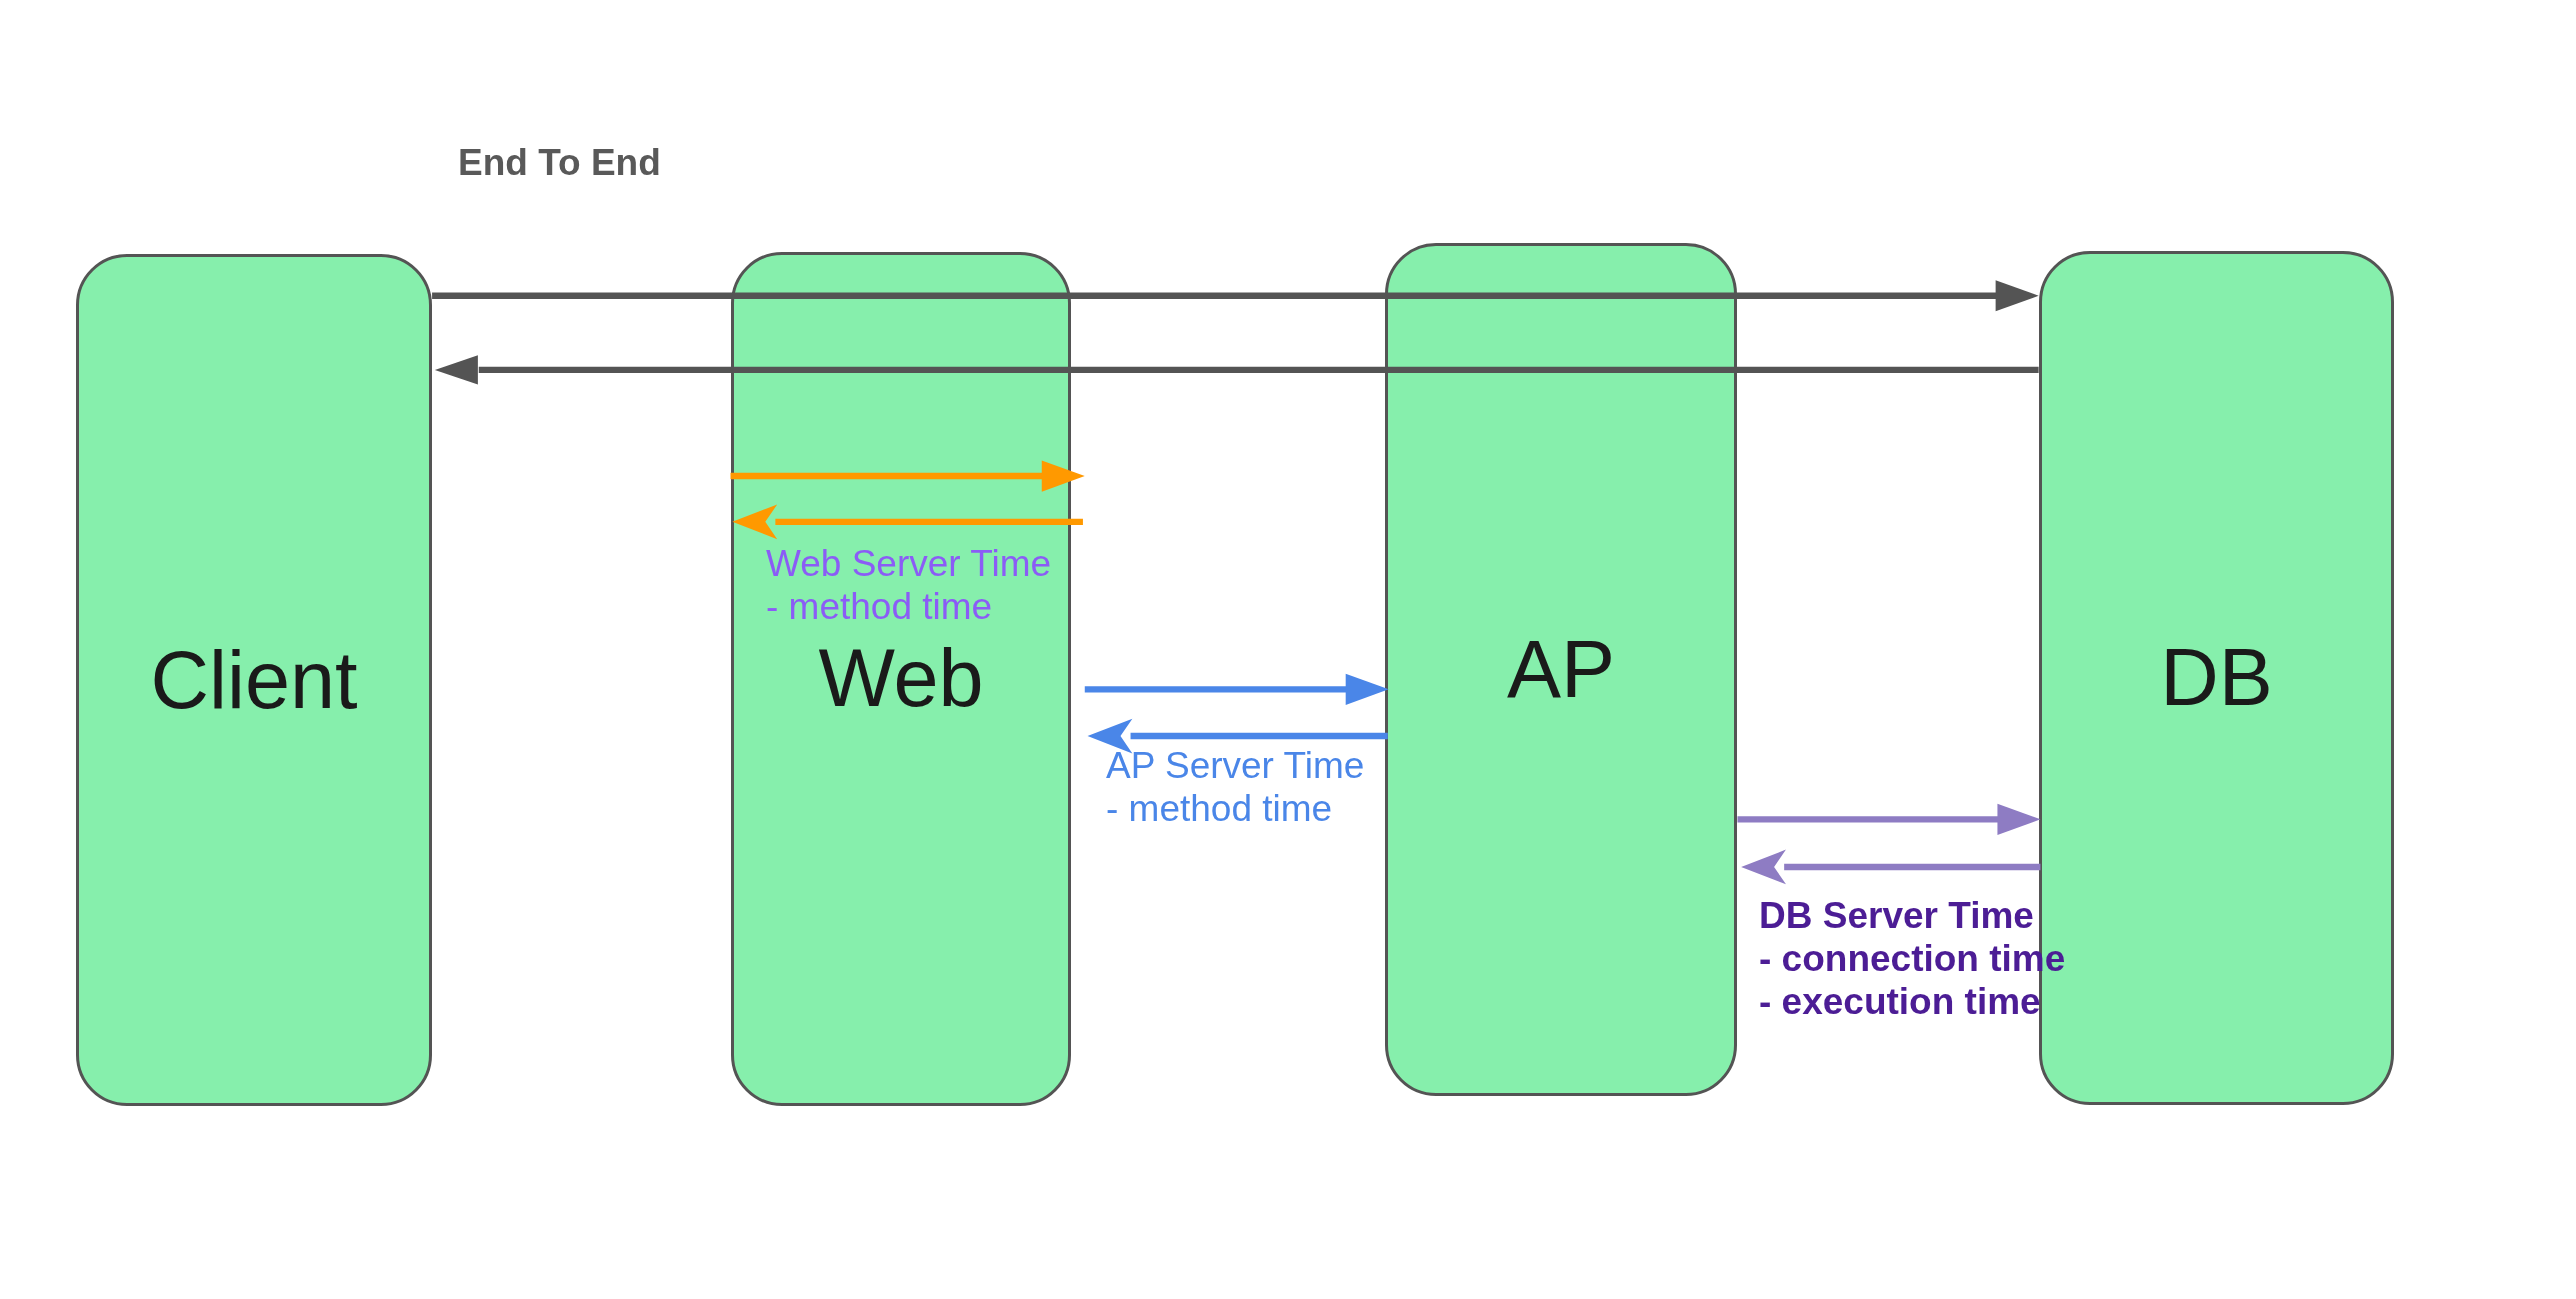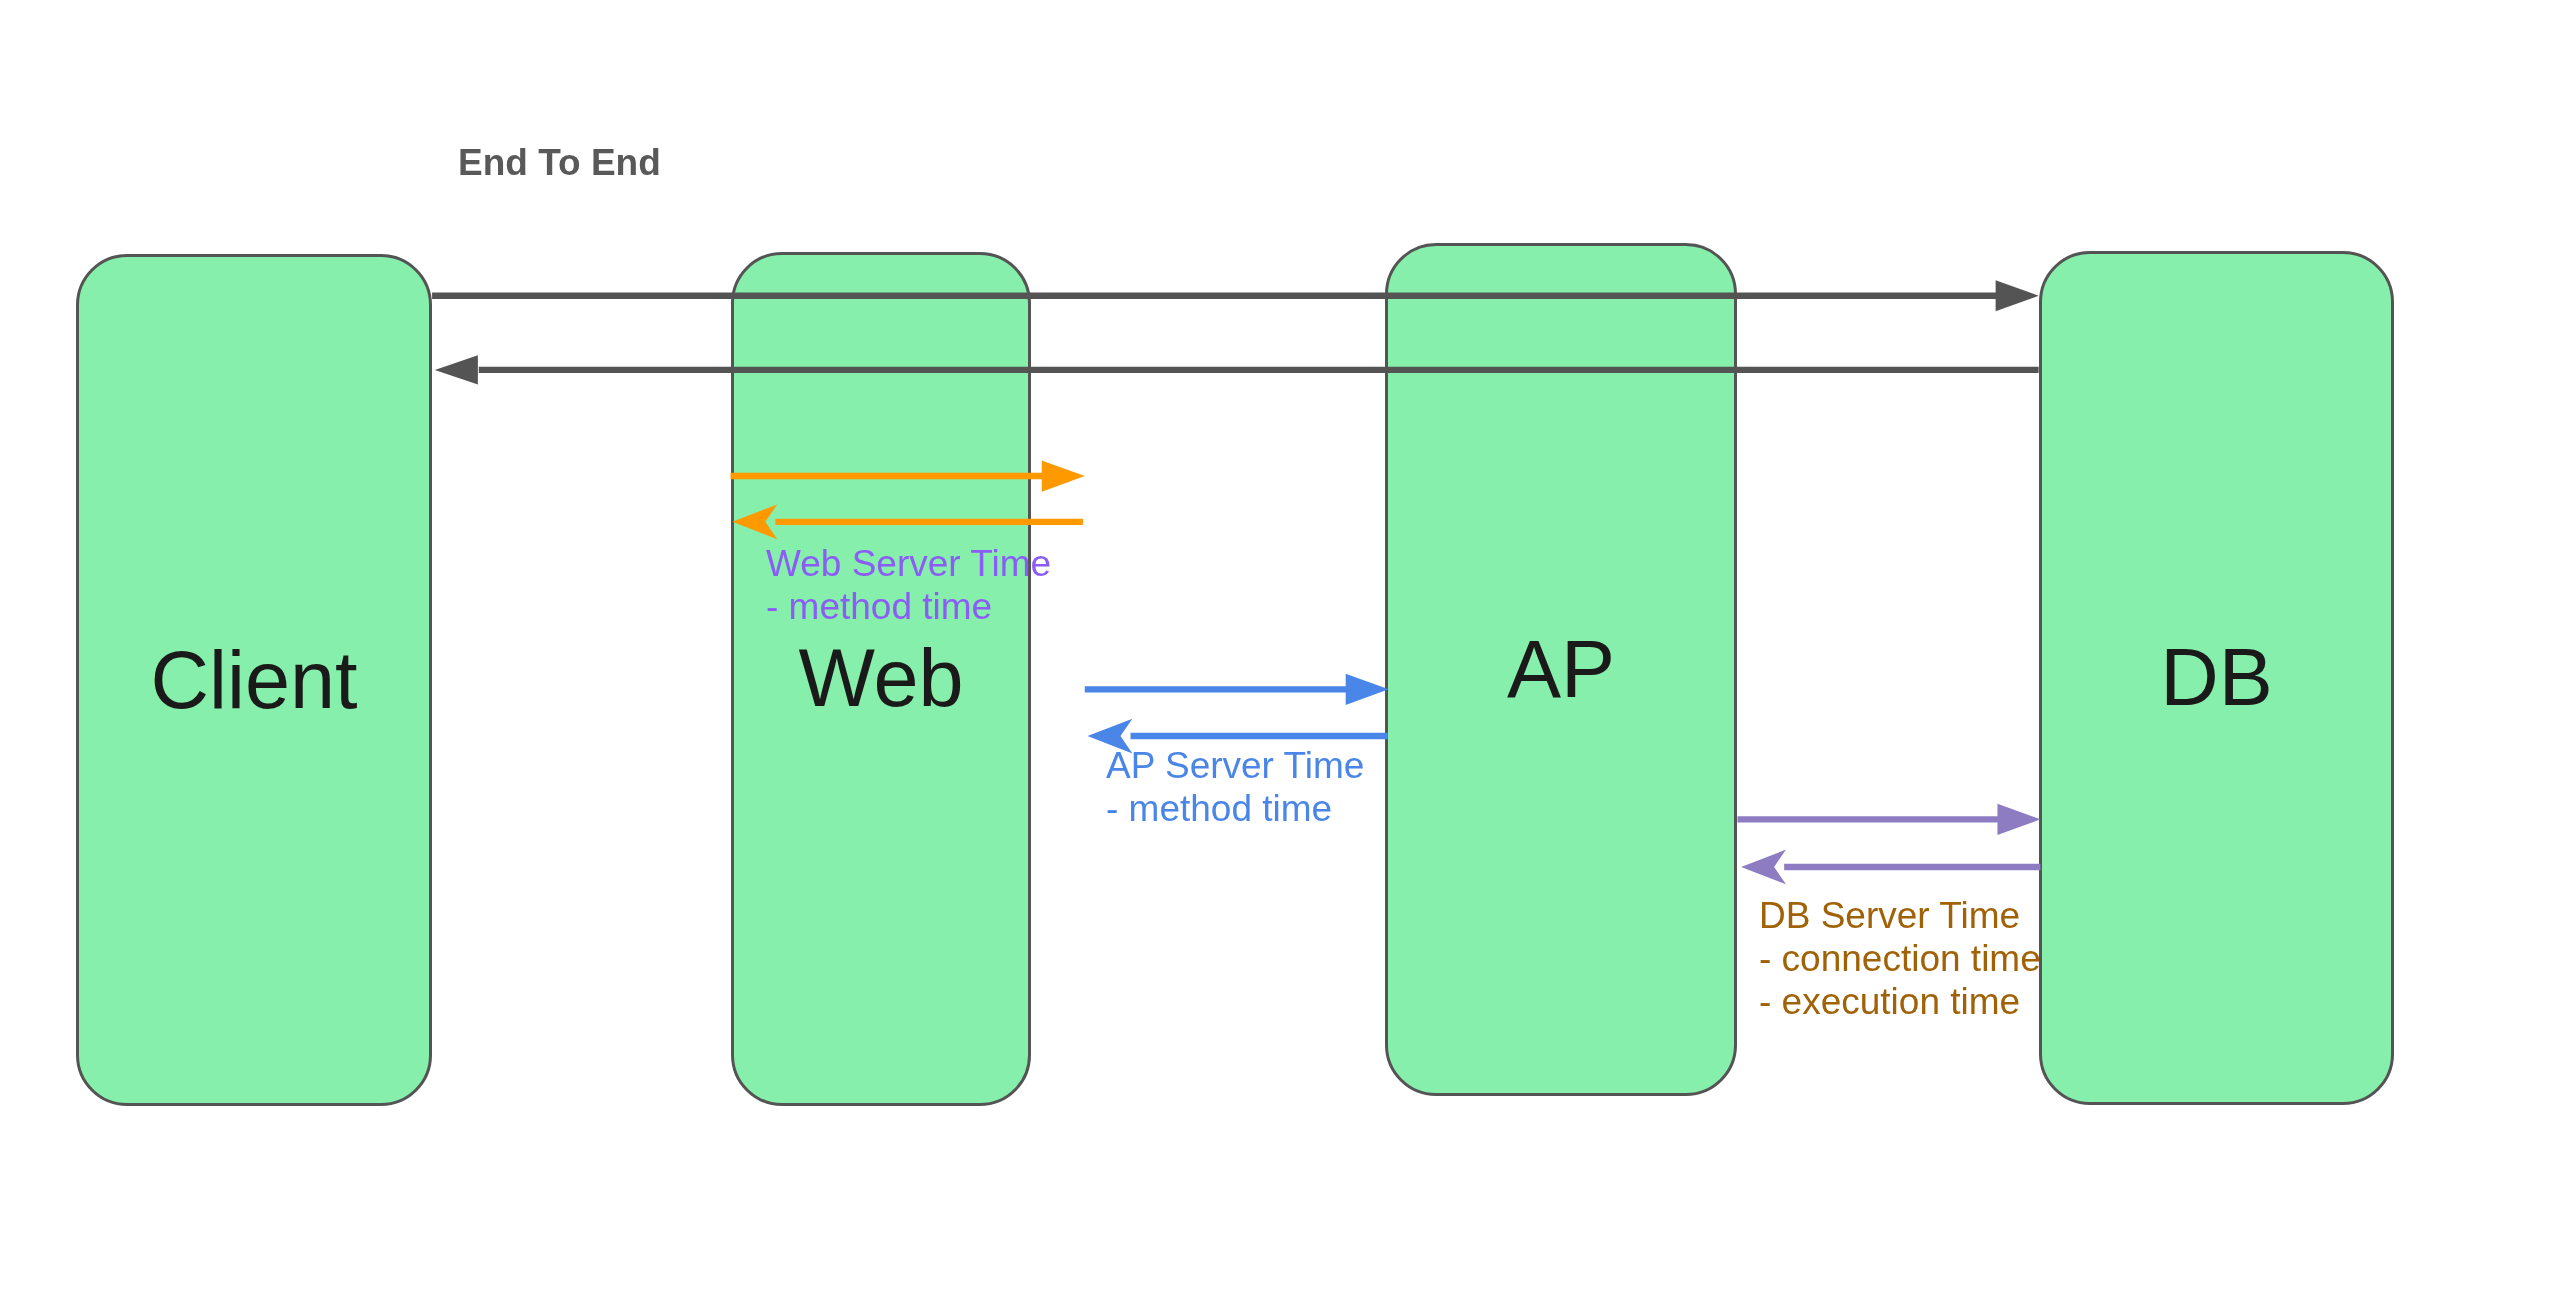--- a/index.html
+++ b/index.html
@@ -48,39 +48,39 @@
   }
   .ann {
     position: absolute;
     font-size: 37px;
     line-height: 43px;
     z-index: 3;
     white-space: nowrap;
   }
   .ann.orange { color: #8b5cf6; }
   .ann.blue   { color: #4a86e8; }
-  .ann.purple { color: #a16207; }
+  .ann.purple { color: #4c1d95; font-weight: bold; }
   svg.arrows {
     position: absolute;
     left: 0;
     top: 0;
     z-index: 4;
     pointer-events: none;
   }
 </style>
 </head>
 <body>
 
 <div class="canvas">
 
   <div class="node" style="left:76px; top:254px; width:356px; height:852px">
     <div class="node-label">Client</div>
   </div>
 
-  <div class="node" style="left:731px; top:252px; width:300px; height:854px">
+  <div class="node" style="left:731px; top:252px; width:340px; height:854px">
     <div class="node-label">Web</div>
   </div>
 
   <div class="node" style="left:1385px; top:243px; width:352px; height:853px">
     <div class="node-label">AP</div>
   </div>
 
   <div class="node" style="left:2039px; top:251px; width:355px; height:854px">
     <div class="node-label">DB</div>
   </div>

